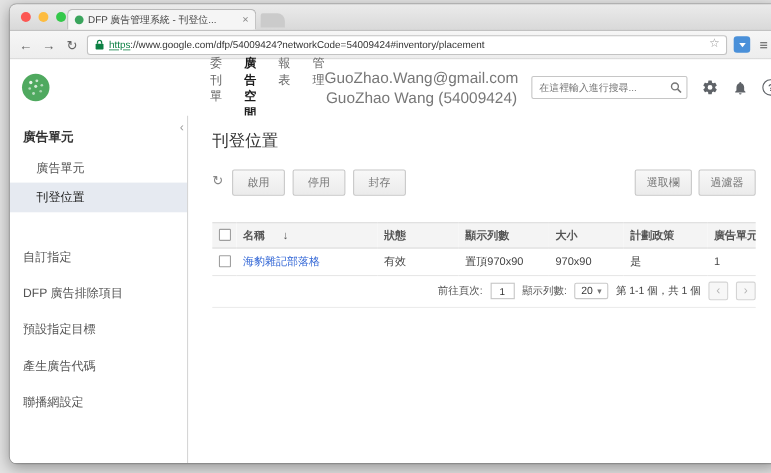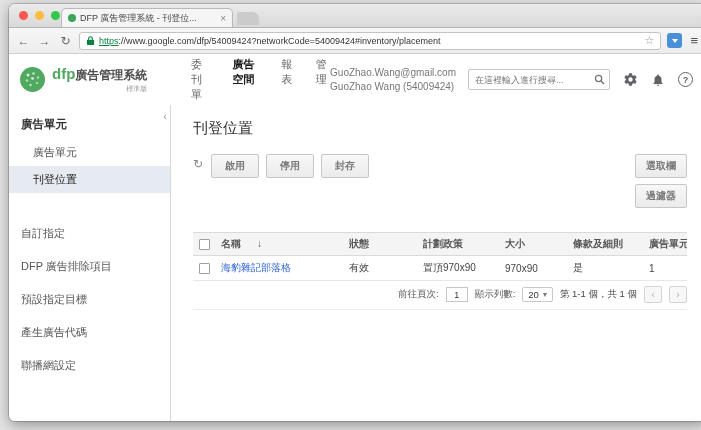--- a/index.html
+++ b/index.html
@@ -44,42 +44,42 @@
   .menu-btn{font-size:13px;color:#555;line-height:1;padding:0 2px;}
   
   .app-header{height:51px;background:#fff;display:flex;align-items:center;padding:0 14px 0 10px;flex:0 0 auto;}
   .logo{display:flex;align-items:center;gap:6px;width:158px;flex:0 0 auto;}
   .logo-line{line-height:1.1;white-space:nowrap;}
   .logo-dfp{color:#4fa95f;font-weight:bold;font-size:15px;}
   .logo-title{color:#4d4d4d;font-weight:bold;font-size:12px;}
   .logo-sub{font-size:7px;color:#9a9a9a;text-align:right;margin-top:1px;}
   .app-nav{display:flex;gap:20px;margin-left:14px;font-size:11px;color:#666;}
   .app-nav .active{color:#1a1a1a;font-weight:bold;}
-  .account{margin-left:auto;font-size:10px;color:#777;text-align:left;line-height:1.35;white-space:nowrap;}
+  .account{margin-left:auto;font-size:14px;color:#777;text-align:center;line-height:1.35;white-space:nowrap;}
   .search-box{margin-left:12px;width:132px;height:19px;border:1px solid #c6c6c6;border-radius:2px;display:flex;align-items:center;padding:0 4px;background:#fff;flex:0 0 auto;}
   .search-input{border:none;outline:none;flex:1;font-size:9px;color:#666;width:100%;background:transparent;font-family:inherit;}
   .header-icons{display:flex;gap:13px;margin-left:13px;align-items:center;flex:0 0 auto;}
   .help-circle{width:13px;height:13px;border:1.5px solid #5f6368;border-radius:50%;color:#5f6368;font-size:9px;font-weight:bold;display:flex;align-items:center;justify-content:center;}
   
   .app-body{flex:1;display:flex;overflow:hidden;background:#fff;}
   .sidebar{width:162px;border-right:1px solid #d6d6d6;position:relative;font-size:11px;color:#555;padding-top:4px;box-sizing:border-box;flex:0 0 auto;}
   .collapse-btn{position:absolute;top:5px;right:3px;color:#999;font-size:11px;}
   .sb-section-title{font-weight:bold;color:#333;padding:8px 12px 7px;font-size:11.5px;}
   .sb-sub{padding:6px 12px 6px 24px;}
   .sb-sub.active{background:#e6eaf1;color:#222;}
   .sb-group{margin-top:24px;}
   .sb-item{padding:9px 12px;}
   
   .main{flex:1;padding:10px 20px 0 22px;font-size:10px;color:#444;overflow:hidden;}
   .page-title{font-size:15px;color:#333;margin:4px 0 12px;font-weight:normal;}
   .btn-red{display:inline-block;background:linear-gradient(#d6452f,#c43a28);color:#fff;font-size:10px;font-weight:bold;padding:5px 9px;border-radius:2px;border:1px solid #a93226;}
   .action-row{margin-top:16px;display:flex;align-items:flex-start;}
   .refresh-icon{color:#888;font-size:12px;margin:4px 8px 0 0;line-height:1;}
-  .btn{display:inline-block;background:linear-gradient(#f8f8f8,#ebebeb);border:1px solid #c6c6c6;color:#787878;font-size:10px;padding:4px 13px;border-radius:2px;margin-right:7px;font-weight:bold;}
-  .right-btns{margin-left:auto;display:flex;flex-direction:column;gap:6px;align-items:flex-end;}
+  .btn{display:inline-block;background:linear-gradient(#f8f8f8,#ebebeb);border:1px solid #c6c6c6;color:#787878;font-size:10px;padding:4px 13px;border-radius:2px;margin-right:7px;}
+  .right-btns{margin-left:auto;display:flex;flex-direction:row;gap:6px;align-items:flex-end;}
   .right-btns .btn{margin-right:0;padding:4px 10px;}
   table.listing{width:100%;border-collapse:collapse;margin-top:24px;font-size:10px;table-layout:fixed;}
   table.listing th{background:#f4f4f4;border-top:1px solid #dadada;border-bottom:1px solid #dadada;text-align:left;font-weight:bold;color:#555;padding:4px 6px;white-space:nowrap;overflow:hidden;}
   table.listing td{border-bottom:1px solid #e7e7e7;padding:5px 6px;color:#444;white-space:nowrap;overflow:hidden;}
   .col-cb{width:22px;}
   .col-name{width:128px;}
   .col-status{width:74px;}
   .col-desc{width:82px;}
   .col-size{width:68px;}
   .col-target{width:76px;}
@@ -142,24 +142,20 @@
           <circle cx="13.5" cy="13.5" r="12.5" fill="#4fa95f"></circle>
           <circle cx="9" cy="9" r="1.5" fill="#fff" opacity=".85"></circle>
           <circle cx="14.5" cy="7.5" r="1.3" fill="#fff" opacity=".7"></circle>
           <circle cx="19" cy="11.5" r="1.2" fill="#fff" opacity=".6"></circle>
           <circle cx="8" cy="14.5" r="1.2" fill="#fff" opacity=".6"></circle>
           <circle cx="13.5" cy="12.5" r="1.4" fill="#fff" opacity=".75"></circle>
           <circle cx="18" cy="17" r="1.2" fill="#fff" opacity=".5"></circle>
           <circle cx="11.5" cy="19" r="1.3" fill="#fff" opacity=".6"></circle>
         </svg>
       </span>
-      <span>
-        <span class="logo-line"><span class="logo-dfp">dfp</span><span class="logo-title">廣告管理系統</span></span>
-        <span class="logo-sub" style="display:block;">標準版</span>
-      </span>
     </div>
     <div class="app-nav">
       <span>委刊單</span>
       <span class="active">廣告空間</span>
       <span>報表</span>
       <span>管理</span>
     </div>
     <div class="account">
       <div>GuoZhao.Wang@gmail.com</div>
       <div>GuoZhao Wang (54009424)</div>
@@ -226,23 +222,23 @@
             <col class="col-desc">
             <col class="col-size">
             <col class="col-target">
             <col>
         </colgroup>
         <thead>
           <tr>
             <th><span class="checkbox"></span></th>
             <th><span>名稱</span><span class="sort-arrow">↓</span></th>
             <th>狀態</th>
+            <th>顯示列數</th>
+            <th>大小</th>
             <th>計劃政策</th>
-            <th>大小</th>
-            <th>條款及細則</th>
             <th>廣告單元</th>
           </tr>
         </thead>
         <tbody>
           <tr>
             <td><span class="checkbox"></span></td>
             <td><a class="link">海豹雜記部落格</a></td>
             <td>有效</td>
             <td>置頂970x90</td>
             <td>970x90</td>

